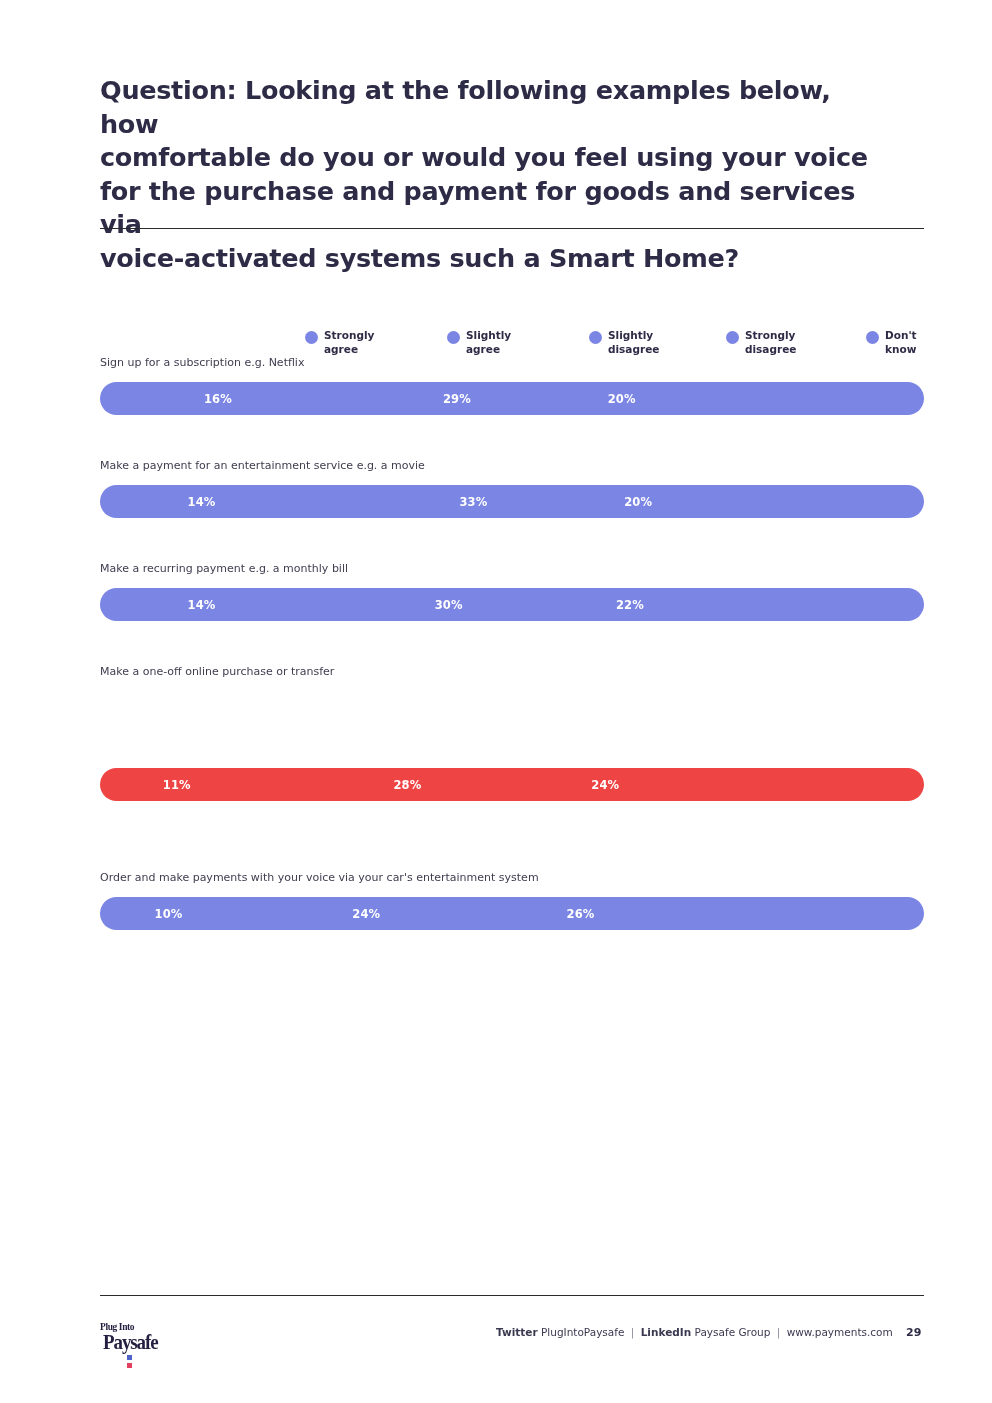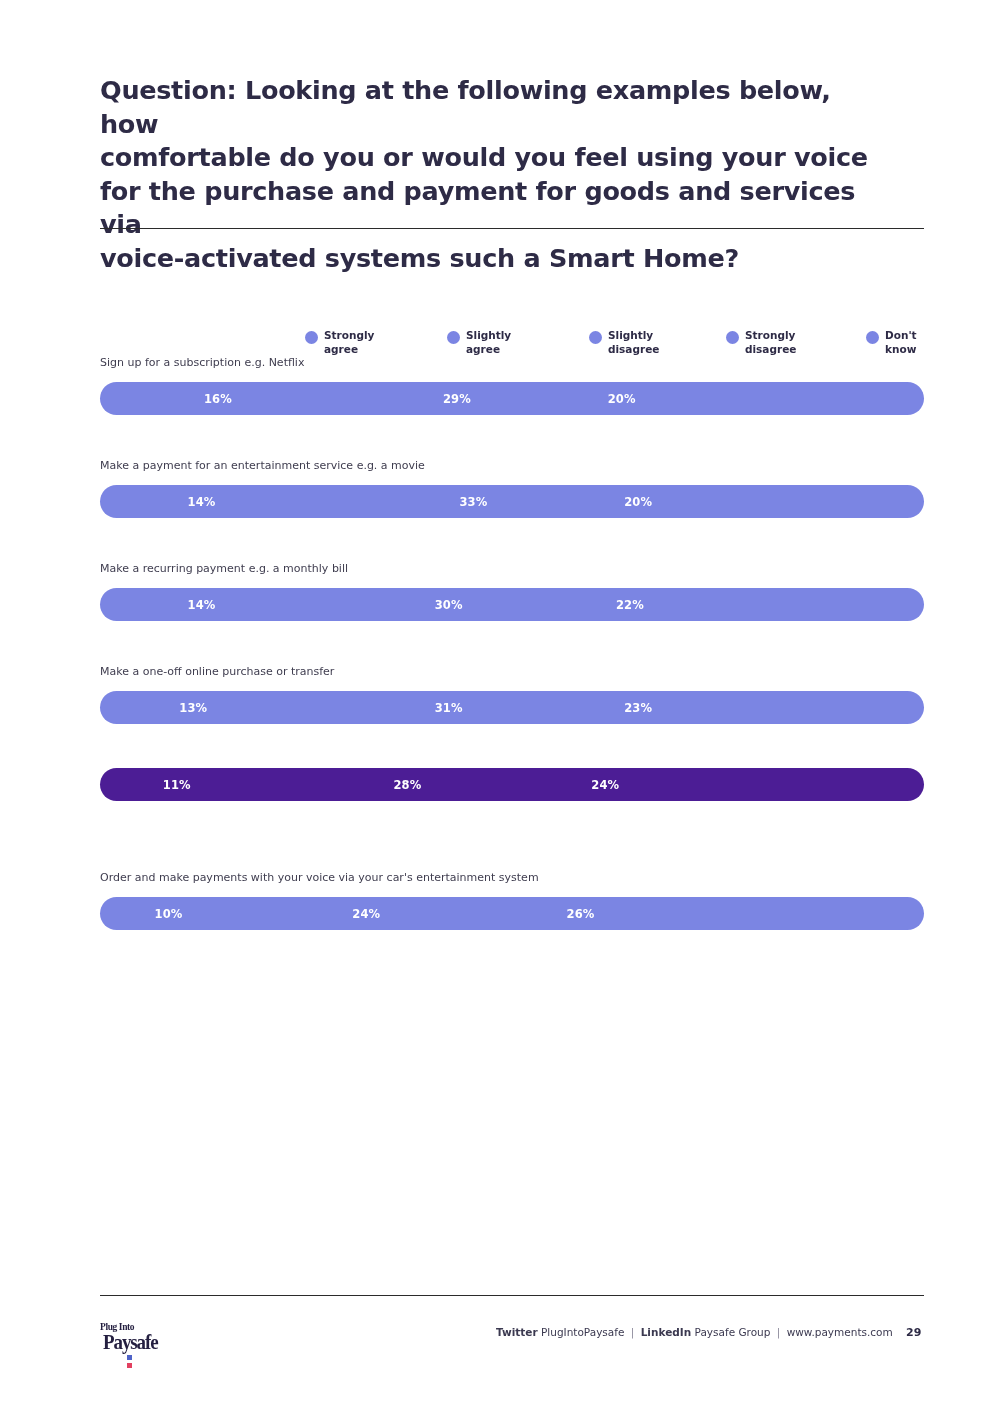--- a/index.html
+++ b/index.html
@@ -284,34 +284,23 @@
           <div class="bar-seg" style="left: 115.36px; width: 247.2px;">
             <span class="seg-label">30%</span>
           </div>
           <div class="bar-seg" style="left: 362.56px; width: 181.28px;">
             <span class="seg-label">22%</span>
           </div>
         </div>
       </div>
       <div class="row">
         <div class="row-label">Make a one-off online purchase or transfer</div>
-        <div class="bar" style="background: rgb(123, 133, 227);">
-          <div class="bar-seg" style="left: 0px; width: 107.12px;">
-            <span class="seg-label">13%</span>
-          </div>
-          <div class="bar-seg" style="left: 107.12px; width: 255.44px;">
-            <span class="seg-label">31%</span>
-          </div>
-          <div class="bar-seg" style="left: 362.56px; width: 189.52px;">
-            <span class="seg-label">23%</span>
-          </div>
-        </div>
-      </div>
-      <div class="row">
-        <div class="bar" style="background: #4c1d95;">
+      </div>
+      <div class="row">
+        <div class="bar" style="background: #ef4444;">
           <div class="bar-seg" style="left: 0px; width: 90.64px;">
             <span class="seg-label">11%</span>
           </div>
           <div class="bar-seg" style="left: 90.64px; width: 230.72px;">
             <span class="seg-label">28%</span>
           </div>
           <div class="bar-seg" style="left: 321.36px; width: 197.76px;">
             <span class="seg-label">24%</span>
           </div>
         </div>

